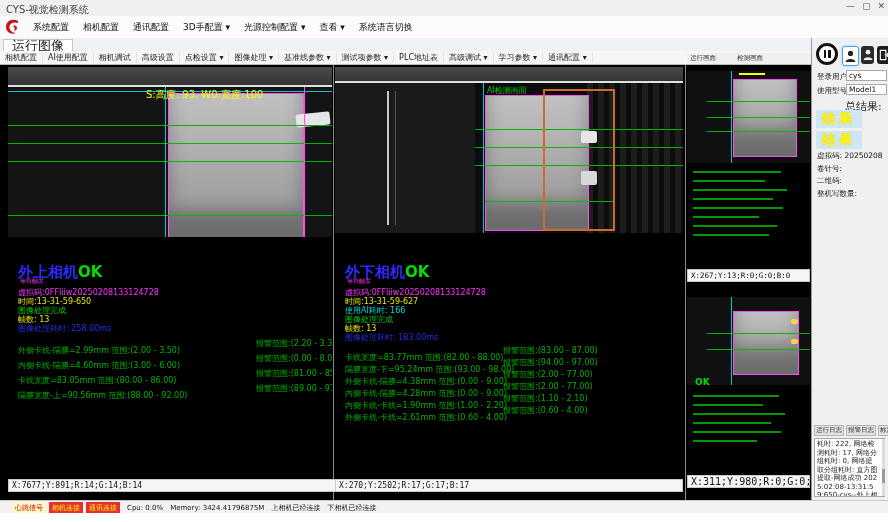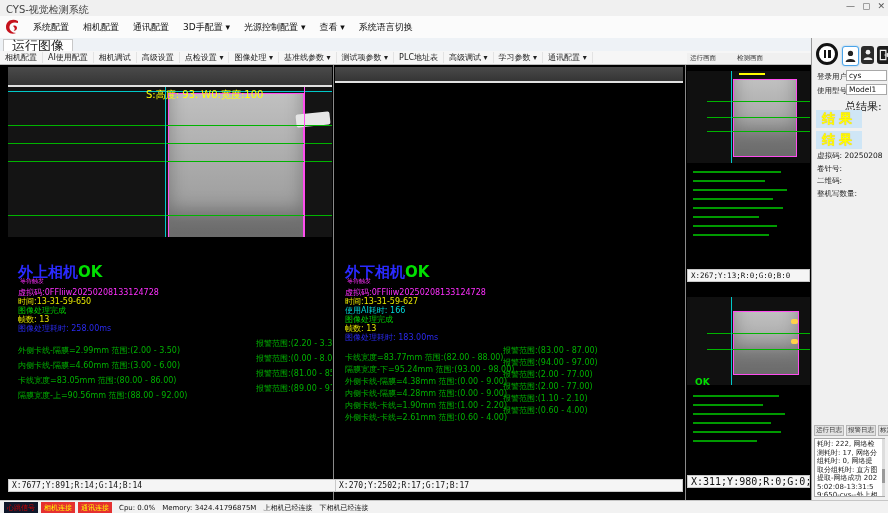--- a/index.html
+++ b/index.html
@@ -73,21 +73,21 @@
   .led{position:absolute;left:4px;width:46px;height:18px;background:#cfe6f6;color:#ffff00;font-size:13px;font-weight:bold;text-align:center;line-height:18px;letter-spacing:4px;text-shadow:0 0 1px #e0a000;}
   .rp-val{color:#111;}
   .log-tabs{position:absolute;left:2px;top:387px;display:flex;gap:2px;}
   .log-tabs span{font-size:6.5px;background:#e2e2e2;border:1px solid #b5b5b5;padding:0 1px;color:#333;white-space:nowrap;}
   .logbox{position:absolute;left:2px;top:400px;width:71px;height:59px;background:#fff;border:1px solid #a8a8a8;box-sizing:border-box;font-size:7px;line-height:8.5px;color:#222;padding:1px 5px 1px 2px;overflow:hidden;word-break:break-all;}
   .logscroll{position:absolute;right:3px;top:401px;width:3px;height:57px;background:#ddd;}
   .logscroll i{position:absolute;left:0;top:30px;width:3px;height:14px;background:#9a9a9a;}
   
   .statusbar{left:0;top:500px;width:888px;height:13px;background:#f2f2f2;border-top:1px solid #c6c6c6;display:flex;align-items:center;font-size:7px;}
   .badge{padding:0.5px 3px;margin-left:3px;white-space:nowrap;}
-  .badge-hb{background:#0f172a;color:#d00000;margin-left:4px;}
+  .badge-hb{background:#fef9c3;color:#d00000;margin-left:12px;}
   .badge-red{background:#e53030;color:#ffff00;}
   .sb-text{margin-left:7px;color:#111;white-space:nowrap;}
   .footer{left:0;top:513px;width:888px;height:9px;background:#ffffff;}
 </style>
 </head>
 <body>
 
 <div id="app">
 
   <div class="abs titlebar">
@@ -186,20 +186,36 @@
           <span class="m-text">隔膜宽度-上=90.56mm 范围:(88.00 - 92.00)</span>
           <span class="m-alarm">报警范围:(89.00 - 91.00)</span>
         </div>
         </div>
     </div>
     <div class="coordbar" style="left:8px;top:414px;width:366px;">X:7677;Y:891;R:14;G:14;B:14</div>
 
     <div class="abs view" style="left:335px;top:2px;width:348px;height:412px;">
       <div class="topband" style="height:14px;"></div>
       <div class="whiteline" style="top:14px;"></div>
+      <div class="imgzone" style="top:16px;height:150px;background:#0b0b0b;">
+        <div style="position:absolute;left:0;top:0;width:140px;height:150px;background:#1a1a1a;"></div>
+        <div style="position:absolute;left:52px;top:8px;width:2px;height:134px;background:#c8c8c8;"></div>
+        <div style="position:absolute;left:60px;top:8px;width:1px;height:134px;background:#555;"></div>
+        <div style="position:absolute;left:252px;top:0;width:96px;height:150px;background:repeating-linear-gradient(90deg,#1d1d1d 0 6px,#0c0c0c 6px 11px);"></div>
+        <div class="product" style="left:150px;top:12px;width:102px;height:134px;"></div>
+        <div class="gl" style="left:140px;top:46px;width:208px;"></div>
+        <div class="gl" style="left:140px;top:64px;width:208px;"></div>
+        <div class="gl" style="left:140px;top:82px;width:208px;"></div>
+        <div class="gl" style="left:150px;top:118px;width:130px;"></div>
+        <div class="glint" style="left:246px;top:48px;width:16px;height:12px;"></div>
+        <div class="glint" style="left:246px;top:88px;width:16px;height:14px;background:#d8d8d8;"></div>
+        <div style="position:absolute;left:208px;top:6px;width:72px;height:142px;border:2px solid #cf6a28;box-sizing:border-box;"></div>
+        <div class="cl" style="left:148px;top:0;width:1px;height:150px;"></div>
+        <span style="position:absolute;left:152px;top:2px;color:#00d000;font-size:8px;">AI检测画面</span>
+      </div>
       <div class="cam-header" style="left:10px;top:196px;">
         <span class="cam-name">外下相机</span><span class="cam-ok">OK</span>
       </div>
       <span class="cam-sub" style="left:12px;top:210px;">等待触发</span>
       <div class="ln ln-magenta" style="top:220px;">虚拟码:0FFIiiw20250208133124728</div>
       <div class="ln ln-yellow" style="top:229px;">时间:13-31-59-627</div>
       <div class="ln ln-cyan" style="top:238px;">使用AI耗时: 166</div>
       <div class="ln ln-green" style="top:247px;">图像处理完成</div>
       <div class="ln ln-yellow" style="top:256px;">帧数: 13</div>
       <div class="ln ln-blue" style="top:265px;">图像处理耗时: 183.00ms</div>

